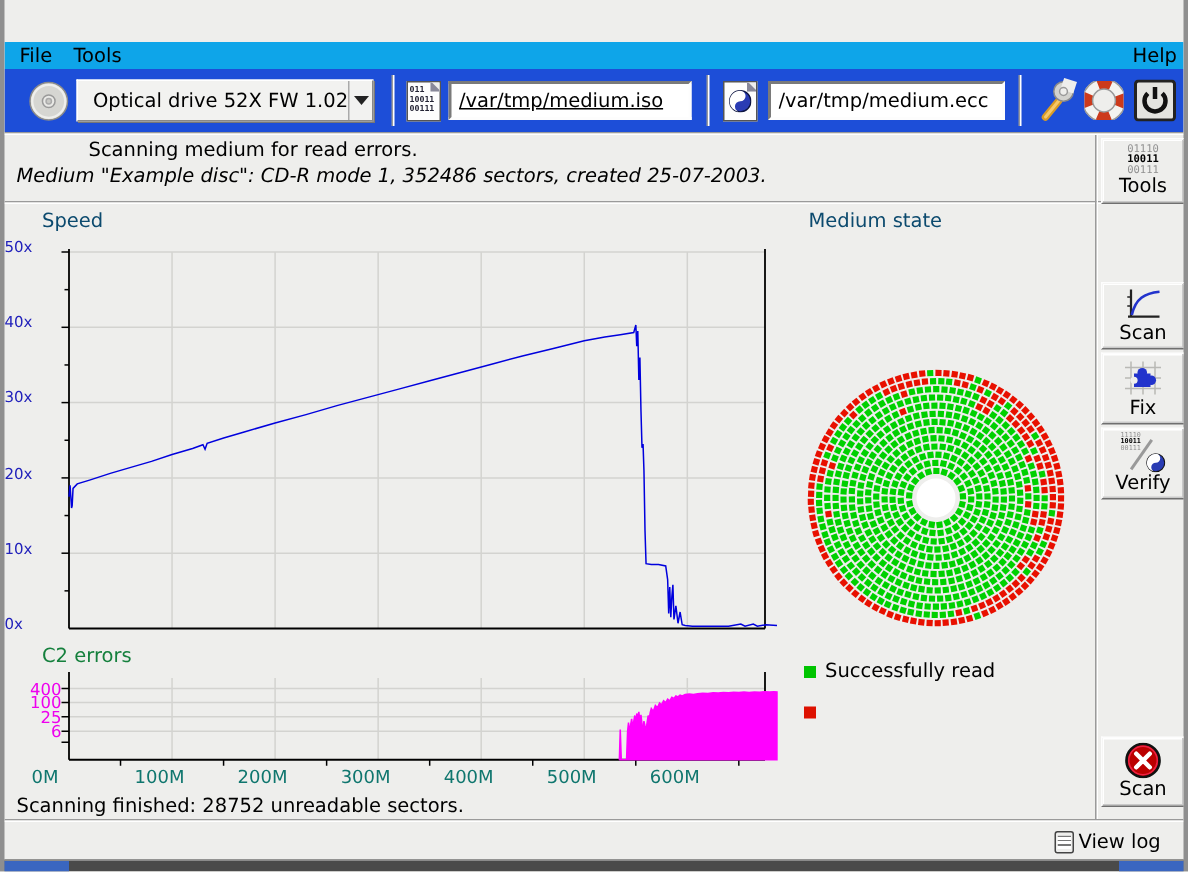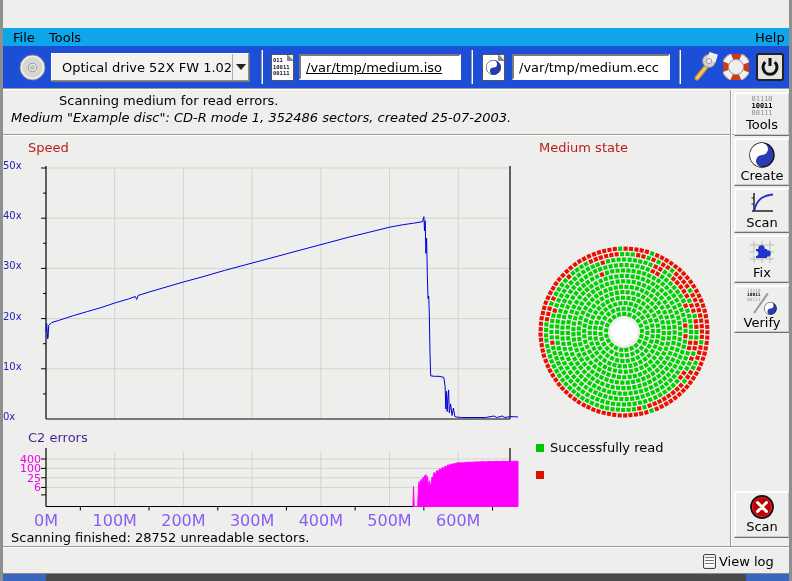--- a/index.html
+++ b/index.html
@@ -55,27 +55,27 @@
     overflow:hidden; }
   .doc-fold { position:absolute; right:-1px; top:-1px; width:0; height:0;
     border-top:7px solid #eeeeec; border-left:7px solid #889; }
 
   
   #status1 { left:8px; top:93px;margin-left:48px; }
   #status2 { left:8px; top:110px; font-style:italic; }
   .hsep { left:0; width:786px; height:2px; border-top:1px solid #9a9a9a; border-bottom:1px solid #fff; }
 
   
-  .chart-title { color:#b91c1c; }
+  .chart-title { color:#0c4a6e; }
   #speed-title { left:25px; top:140px; }
   #mediumstate-title { left:536px; top:140px; }
-  #c2-title { left:25px; top:430px; color:#4c1d95; }
+  #c2-title { left:25px; top:430px; color:#15803d; }
   .ylab-speed { position:absolute; width:34px; color:#2222bb; font-size:10px; }
   .ylab-c2 { position:absolute; width:36px; text-align:right; color:#ee00ee; font-size:11px; }
-  .xlab { position:absolute; width:50px; text-align:center; color:#8b5cf6; font-size:16px; top:511px; }
+  .xlab { position:absolute; width:50px; text-align:left; color:#0f766e; font-size:12px; top:511px; }
   #finished-text { left:8px; top:530px; }
 
   
   .legend-swatch { position:absolute; width:8px; height:8px; }
   .legend-label { position:absolute; white-space:nowrap; }
 
   
   #sidebar-sep { left:727px; top:90px; width:2px; height:456px;
     border-left:1px solid #9a9a9a; border-right:1px solid #fff; }
   .side-btn { position:absolute; left:731px; width:56px; background:#eeeeec;
@@ -1031,29 +1031,20 @@
 
   <div class="side-btn" style="top:92px; height:44px;">
     <div class="binary">
       <div class="dim">01110</div>
       <div>10011</div>
       <div class="dim">00111</div>
     </div>
     <div>Tools</div>
   </div>
 
-  <div class="side-btn" style="top:138px; height:48px;">
-    <svg width="26" height="26" viewBox="0 0 18 18">
-      <circle cx="9" cy="9" r="8.3" fill="#2a3cb4" stroke="#111"></circle>
-      <path d="M9 0.7 A8.3 8.3 0 0 0 9 17.3 A4.15 4.15 0 0 1 9 9 A4.15 4.15 0 0 0 9 0.7 Z" fill="#fff"></path>
-      <circle cx="9" cy="4.85" r="1.4" fill="#fff"></circle>
-        <circle cx="9" cy="13.15" r="1.4" fill="#2a3cb4"></circle>
-    </svg>
-    <div>Create</div>
-  </div>
 
   <div class="side-btn" style="top:188px; height:45px;">
     <svg width="26" height="24" viewBox="0 0 26 24">
       <line x1="5" y1="2" x2="5" y2="20" stroke="#222" stroke-width="1.5"></line>
       <line x1="3" y1="20" x2="24" y2="20" stroke="#222" stroke-width="1.5"></line>
       <line x1="2.5" y1="7" x2="5" y2="7" stroke="#222"></line>
         <line x1="2.5" y1="13" x2="5" y2="13" stroke="#222"></line>
       <path d="M5.5 19 C8 8, 14 4.5, 24 3.5" fill="none" stroke="#2233cc" stroke-width="1.8"></path>
     </svg>
     <div>Scan</div>

